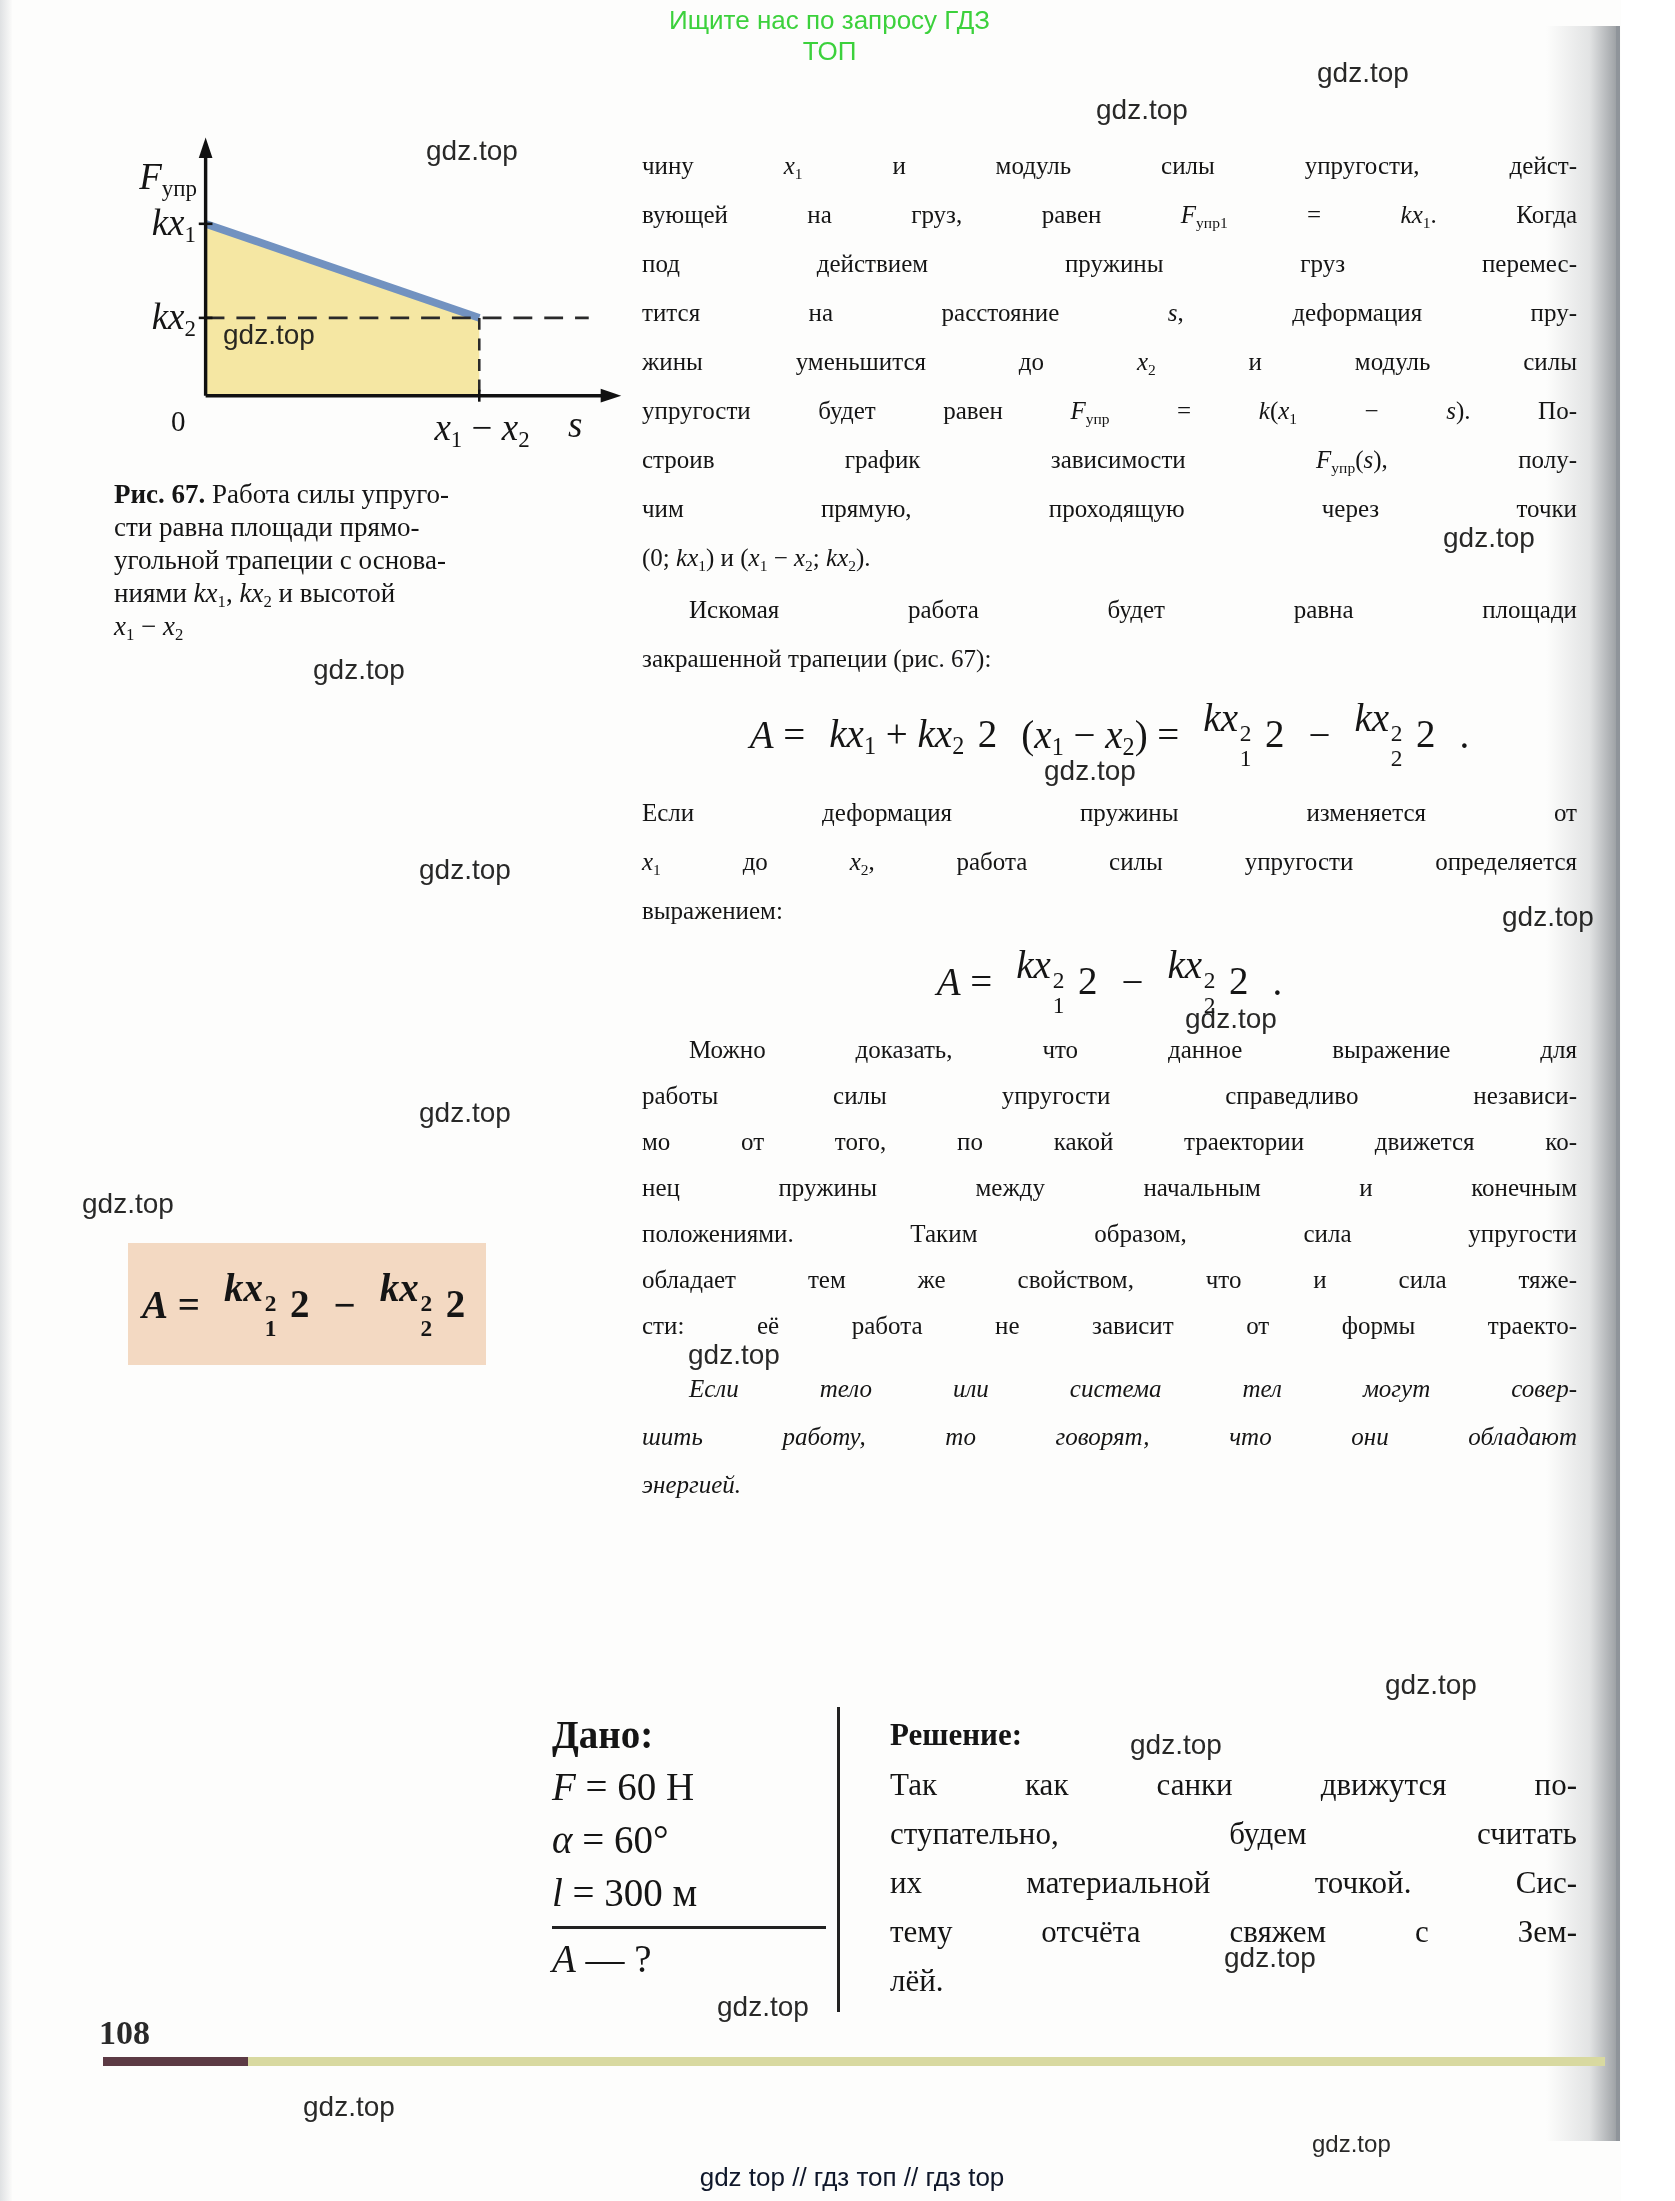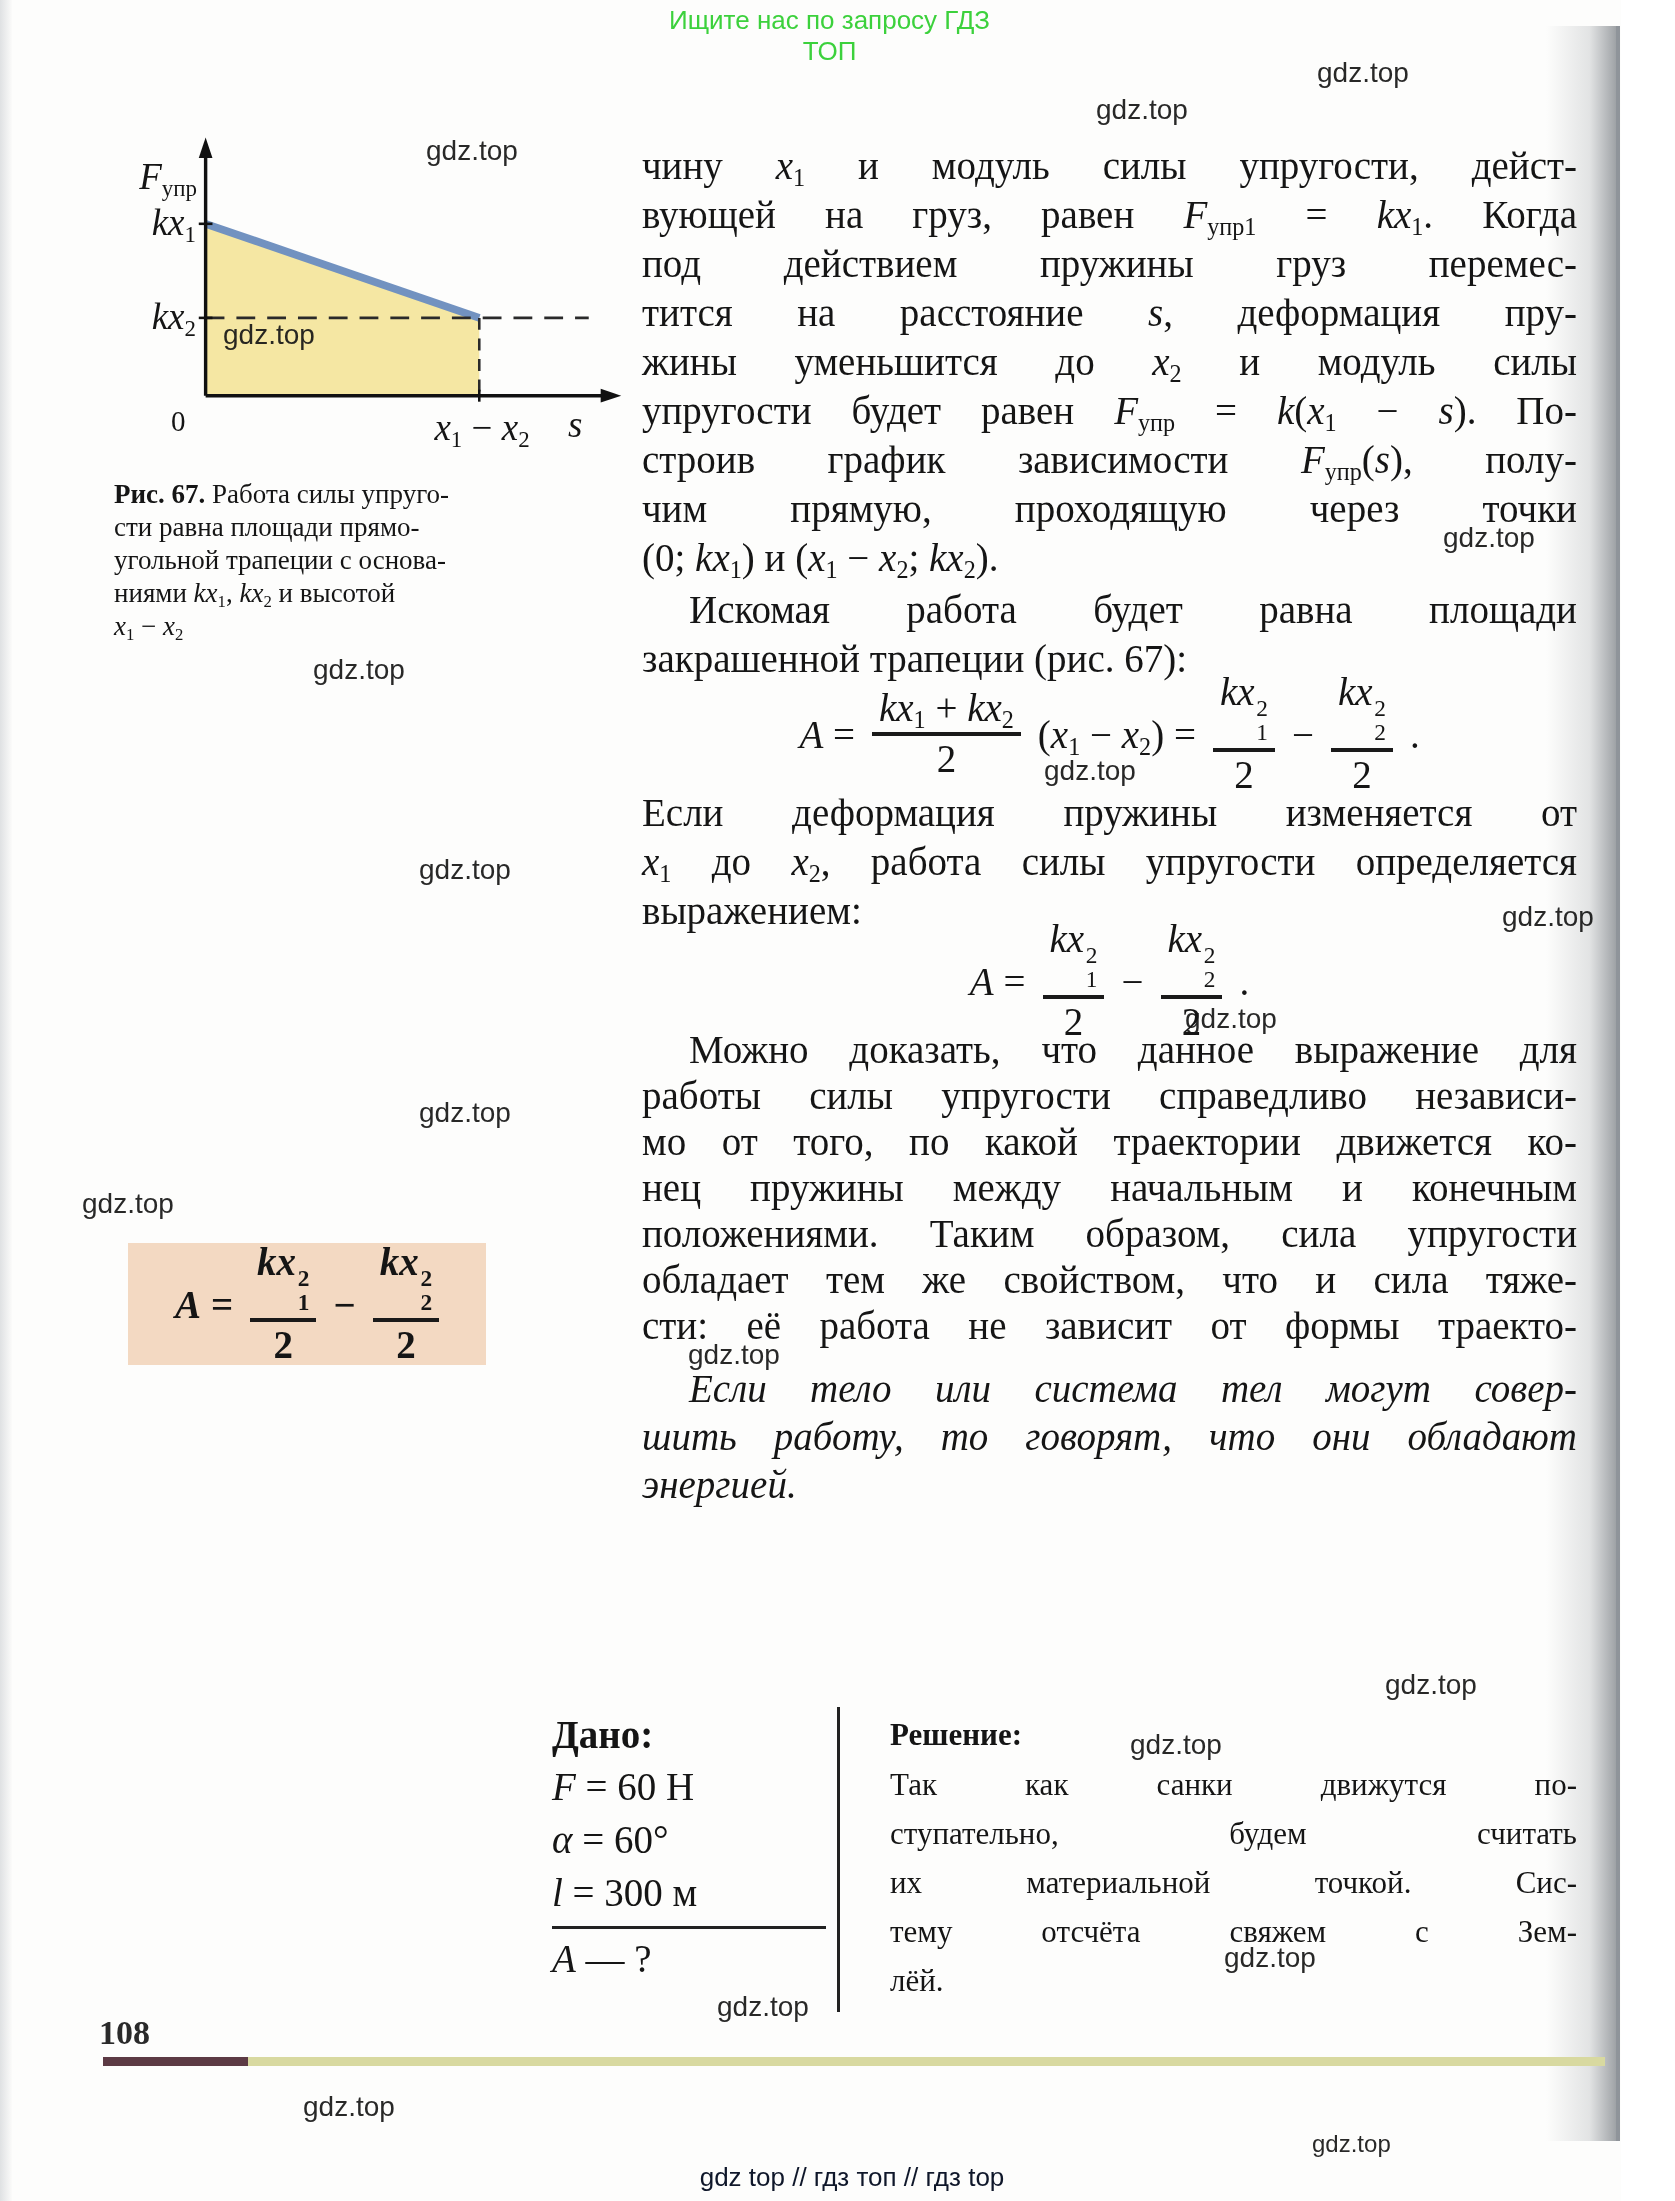--- a/index.html
+++ b/index.html
@@ -34,37 +34,37 @@
   .figlab{position:absolute;font-size:37px;white-space:nowrap;}
   .figlab i{font-family:"Liberation Serif",serif;}
   #fig-caption{left:114px;top:478px;width:377px;font-size:27px;}
   #fig-caption .pline{line-height:33px;height:33px;text-align:left;}
 
   
   .col{left:642px;width:935px;}
   .pline{line-height:49px;height:49px;text-align:justify;text-align-last:justify;overflow:visible;}
   .pline.last{text-align-last:left;}
   .pline.ind{padding-left:47px;}
-  .para{position:absolute;font-size:39px;}
+  .para{position:absolute;font-size:25px;}
   #para1{top:141px;}
   #para2{top:585px;}
   #para3{top:788px;}
   #para4{top:1027px;}
   #para4 .pline{line-height:46px;height:46px;}
   #para5{top:1365px;}
   #para5 .pline{line-height:48px;height:48px;}
   #para6{top:1511px;}
 
   
   .formula{position:absolute;display:flex;align-items:center;justify-content:center;
      font-size:39px;font-style:normal;}
   #formula1{left:642px;top:682px;width:935px;height:104px;}
   #formula2{left:642px;top:936px;width:935px;height:90px;}
   .fitem{margin:0 8.6px;white-space:nowrap;}
-  .frac{display:inline-flex;flex-direction:column;align-items:center;margin:0 8.6px;}
+  .frac{display:inline-flex;flex-direction:row;align-items:center;margin:0 8.6px;}
   .frac .num,.frac .den{padding:0 6.8px;line-height:1.05;}
   .frac .bar{align-self:stretch;height:3.4px;background:#1a1a1a;margin:3.4px 0;}
   sub{font-size:0.62em;vertical-align:-0.3em;line-height:0;}
   .stk{display:inline-flex;flex-direction:column;align-items:flex-start;
        font-size:0.6em;line-height:1.05;vertical-align:-0.45em;margin-left:1.7px;}
 
   
   #highlight{left:128px;top:1243px;width:358px;height:122px;background:#f3d9c2;
      display:flex;align-items:center;justify-content:center;font-size:39px;font-weight:bold;}
 

